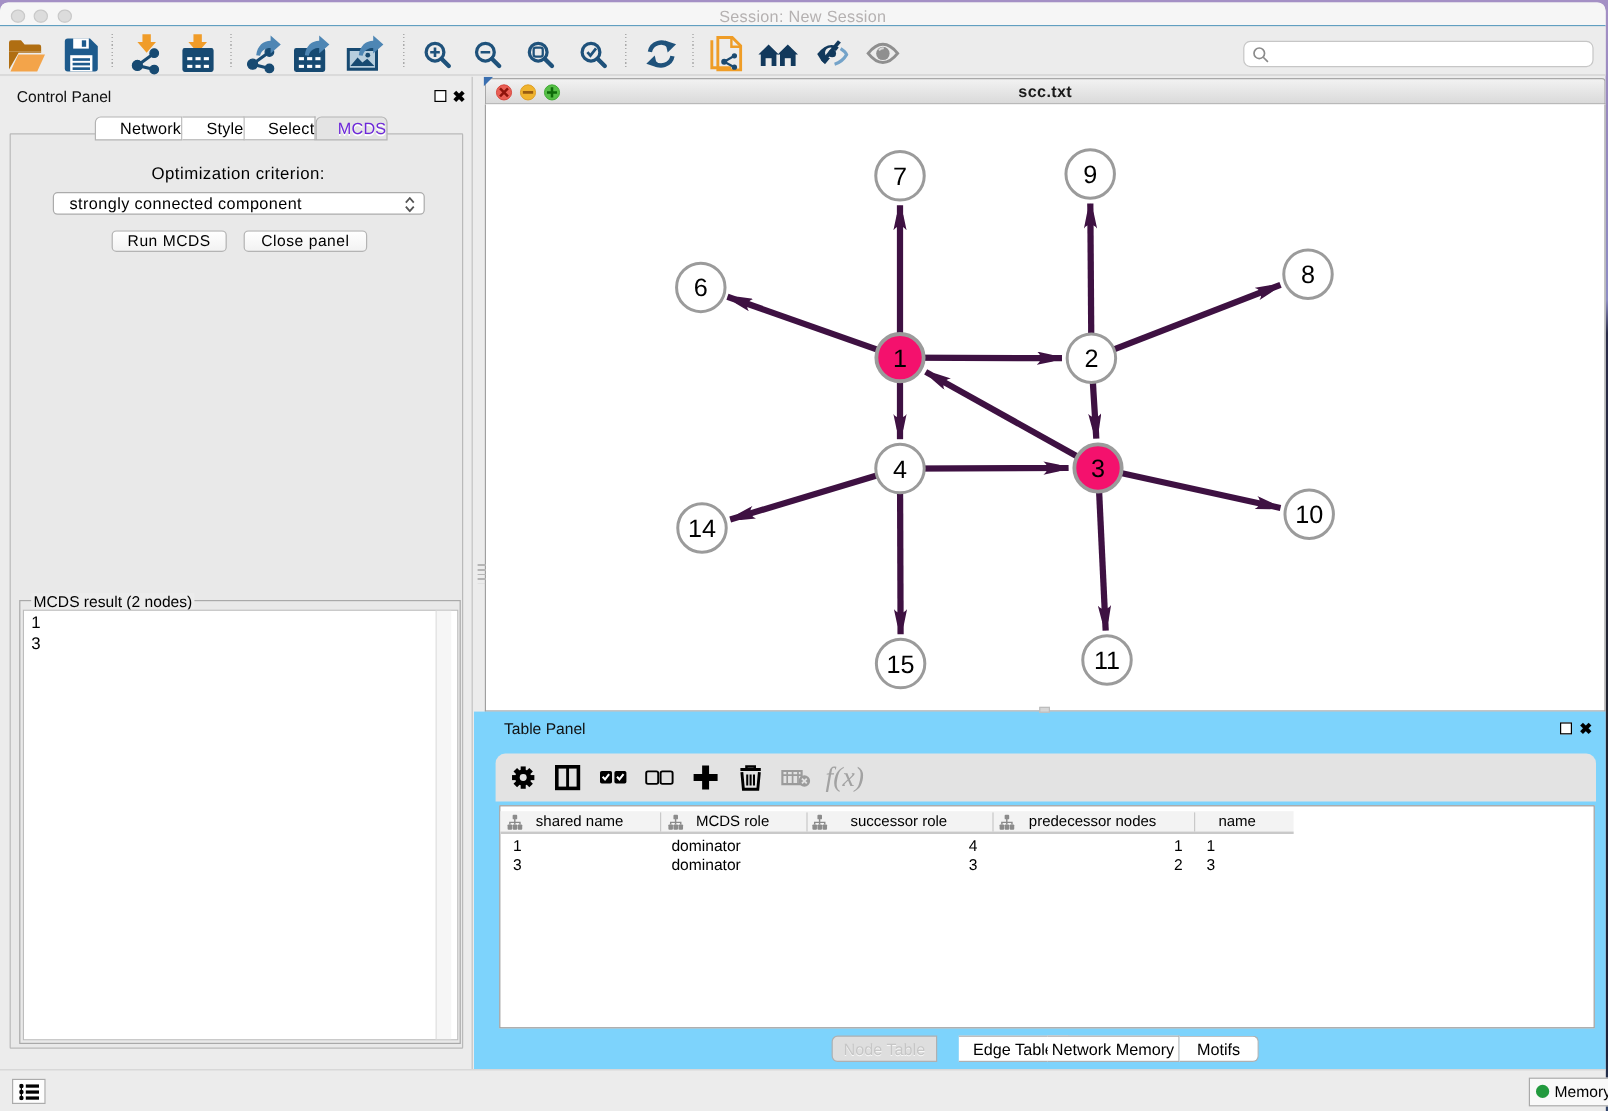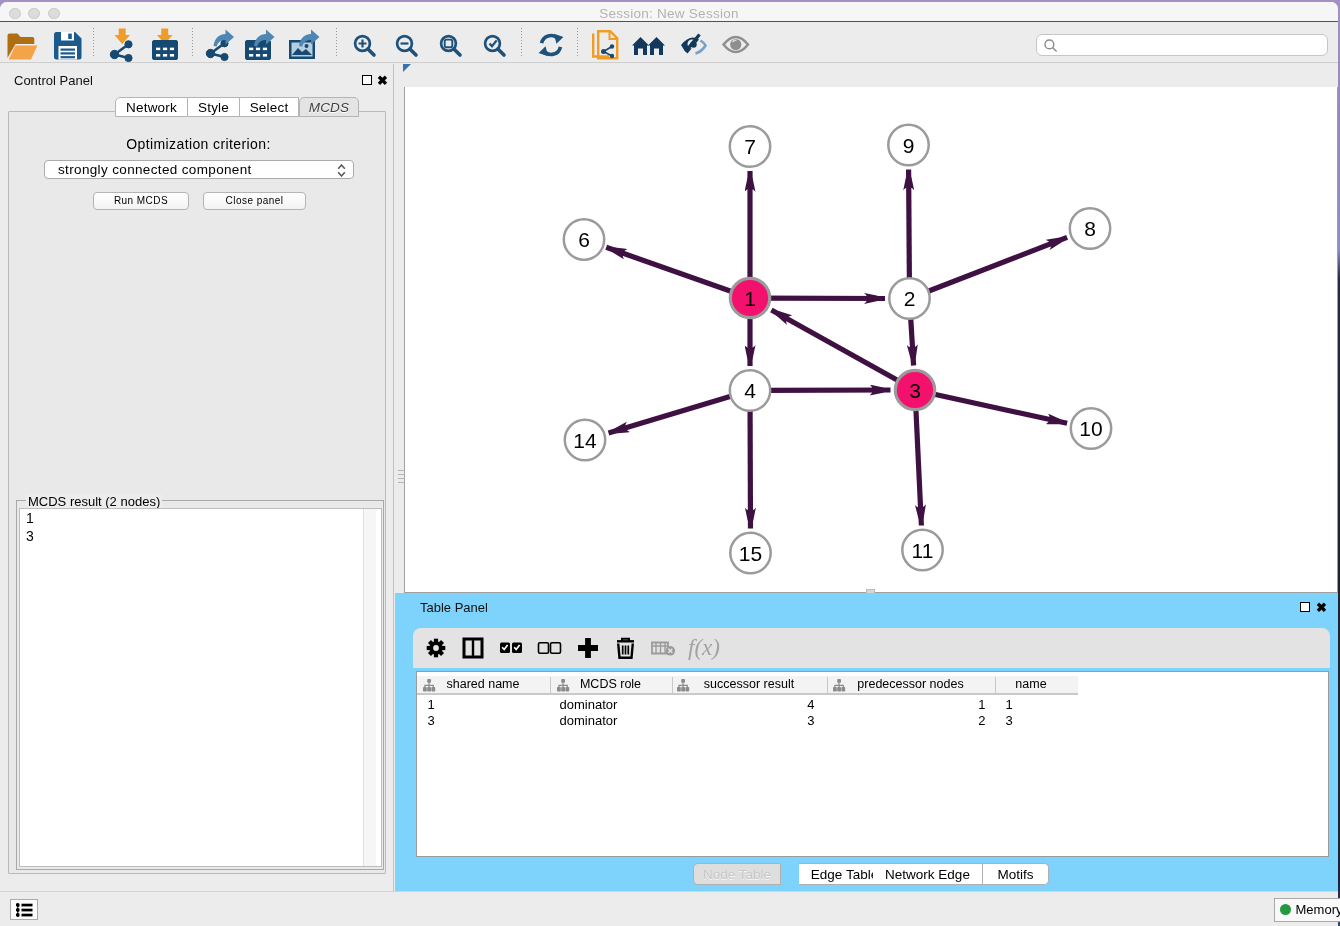--- a/index.html
+++ b/index.html
@@ -16,26 +16,26 @@
   
   #toolbar { left:0; top:22px; width:1338px; height:41px; background:#ececec; border-bottom:1px solid #cecece; }
   .tsep { position:absolute; top:6px; height:29px; width:1px; background-image:repeating-linear-gradient(180deg,#9a9a9a 0 1px,transparent 1px 3px); }
   #searchbox { position:absolute; left:1036px; top:11.5px; width:292px; height:22px; background:#fff; border:1px solid #c6c6c6; border-radius:6px; }
   
   #cpanel { left:0; top:64px; width:394px; height:827px; background:#ececec; border-right:1px solid #c2c2c2; }
   .panel-title { position:absolute; left:14px; top:9px; font-size:13px; color:#111; }
   .wicon-float { position:absolute; width:10px; height:10px; border:1.6px solid #000; background:#fff; }
   .wicon-x { position:absolute; font-size:13px; font-weight:bold; color:#000; line-height:10px; }
   .tabrow { position:absolute; }
-  .tab { position:absolute; top:0; height:20px; background:#fff; border:1px solid #b4b4b4; font-size:13.5px; letter-spacing:0.2px; color:#000; text-align:center; line-height:19px;margin-left:36px; }
-  .tab.sel { background:#e4e4e4; color:#404040; text-shadow:0 1px 0 #fff; border-radius:5px 5px 0 0;font-style:italic; }
+  .tab { position:absolute; top:0; height:20px; background:#fff; border:1px solid #b4b4b4; font-size:13.5px; letter-spacing:0.2px; color:#000; text-align:right; line-height:19px; }
+  .tab.sel { background:#e4e4e4; color:#6d28d9; text-shadow:0 1px 0 #fff; border-radius:5px 5px 0 0; }
   #cp-content { position:absolute; left:8px; top:47px; width:378px; height:763px; border:1px solid #b9b9b9; background:#e9e9e9; border-radius:1px; }
   #opt-label { position:absolute; left:2px; top:71.5px; width:100%; text-align:center; font-size:14px; letter-spacing:0.4px; color:#000; }
   #combo { position:absolute; left:44px; top:96px; width:310px; height:19px; background:#fff; border:1px solid #ababab; border-radius:4px; font-size:13.5px; letter-spacing:0.35px; color:#000; line-height:17px; padding-left:13px; }
-  .btn { position:absolute; top:128px; height:18px; background:linear-gradient(180deg,#ffffff,#f2f2f2); border:1px solid #b4b4b4; border-radius:4px; font-size:10px; letter-spacing:0.45px; color:#000; text-align:center; line-height:16px; }
+  .btn { position:absolute; top:128px; height:18px; background:linear-gradient(180deg,#ffffff,#f2f2f2); border:1px solid #b4b4b4; border-radius:4px; font-size:13px; letter-spacing:0.45px; color:#000; text-align:center; line-height:16px; }
   #fieldset { position:absolute; left:16px; top:436px; width:368px; height:370px; border:1px solid #a9a9a9; }
   #fieldset-legend { position:absolute; left:9px; top:-7px; background:#ececec; font-size:13px; padding:0 2px; color:#000; }
   #result-box { position:absolute; left:2px; top:7px; width:363px; height:359px; background:#fff; border:1px solid #bdbdbd; }
   #result-scroll { position:absolute; right:5px; top:0px; width:13px; height:100%; background:#f6f6f6; border-left:1px solid #e0e0e0; }
   
   #netwin { left:404px; top:65px; width:934px; height:527.5px; }
   #net-titlebar { position:absolute; left:0; top:0; width:934px; height:21.5px; background:linear-gradient(180deg,#f2f2f2,#dadada); border:1px solid #a8a8a8; border-bottom:1px solid #9b9b9b; border-radius:3px 3px 0 0; }
   #net-title { position:absolute; top:3px; left:0; width:100%; text-align:center; font-size:13.5px; letter-spacing:0.3px; font-weight:600; color:#1a1a1a; }
   #canvas { position:absolute; left:0; top:21.5px; width:934px; height:506px; background:#fff; border-left:1px solid #a0a0a0; border-right:1px solid #a0a0a0; border-bottom:1px solid #a0a0a0; }
   
@@ -220,20 +220,31 @@
     <div id="result-box">
       <div style="position:absolute; left:6px; top:1px; font-size:14px; color:#000; line-height:17.5px;">1<br>3</div>
       <div id="result-scroll"></div>
     </div>
   </div>
 </div>
 <div id="netwin" class="abs">
   <svg width="8" height="8" viewBox="0 0 8 8" style="position:absolute;left:-1px;top:-1px;z-index:5;">
       <path d="M0,0 L8,0 L0,8 Z" fill="#3a6fb0"></path>
     </svg>
+  <div id="net-titlebar">
+    <svg width="70" height="22" viewBox="0 0 70 22" style="position:absolute;left:0;top:0;">
+      <circle cx="15" cy="11" r="6.3" fill="#ea5f55" stroke="#d4453c" stroke-width="0.8"></circle>
+      <path d="M11.7,7.7 l6.6,6.6 M18.3,7.7 l-6.6,6.6" stroke="#8e130b" stroke-width="2.1"></path>
+      <circle cx="35" cy="11" r="6.3" fill="#f0b42e" stroke="#dc9c22" stroke-width="0.8"></circle>
+      <path d="M30.7,11 h8.6" stroke="#985d12" stroke-width="2.3"></path>
+      <circle cx="55" cy="11" r="6.3" fill="#57bf47" stroke="#3da92f" stroke-width="0.8"></circle>
+      <path d="M50.8,11 h8.4 M55,6.8 v8.4" stroke="#0e6a0a" stroke-width="2.1"></path>
+    </svg>
+    <div id="net-title">scc.txt</div>
+  </div>
   <div id="canvas">
     <svg width="932" height="501" viewBox="0 0 932 501" style="position:absolute;left:0;top:0;">
       <defs>
         <marker id="arr" viewBox="0 0 22 11" refX="21" refY="5.5" markerWidth="22" markerHeight="11" orient="auto" markerUnits="userSpaceOnUse">
           <path d="M21,5.5 L12.5,2.6 L0,0 C4.2,2.9 4.2,8.1 0,11 L12.5,8.4 Z" fill="#3e1142"></path>
         </marker>
       </defs>
       <g stroke="#3e1142" stroke-width="5.2" marker-end="url(#arr)">
         <line x1="345" y1="211" x2="345" y2="84"></line>
         <line x1="345" y1="211" x2="201.2" y2="160.3"></line>
@@ -332,21 +343,21 @@
           <path d="M5.3,0.8 l4,4 M9.3,0.8 l-4,4" stroke="#e3e3e3" stroke-width="1.5"></path>
       </g>
 
       <text x="275" y="27" font-family="Liberation Serif, serif" font-style="italic" font-size="23px" fill="#a2a2a2">f(x)</text>
     </svg>
   </div>
   <div id="ttable">
     <div id="thead">
       <div class="th" style="left:0; width:133px;">shared name</div>
       <div class="th" style="left:133px; width:122px;">MCDS role</div>
-      <div class="th" style="left:255px; width:155px;">successor result</div>
+      <div class="th" style="left:255px; width:155px;">successor role</div>
       <div class="th" style="left:410px; width:168px;">predecessor nodes</div>
       <div class="th" style="left:578px; width:73px;">name</div>
       <div class="thsep" style="left:133px;"></div>
       <div class="thsep" style="left:255px;"></div>
       <div class="thsep" style="left:410px;"></div>
       <div class="thsep" style="left:578px;"></div>
       <svg width="661" height="19" viewBox="0 0 661 19" style="position:absolute;left:0;top:0;">
         <g id="treeicons" fill="#8b8b8b">
           <g transform="translate(6,3)">
               <rect x="4.2" y="0" width="3.8" height="3.8" rx="0.8"></rect>
@@ -386,21 +397,21 @@
     <div class="row" style="left:589px; top:25px;">1</div>
     <div class="row" style="left:11px; top:41px;">3</div>
     <div class="row" style="left:143px; top:41px;">dominator</div>
     <div class="row" style="left:380px; top:41px; width:18px; text-align:right;">3</div>
     <div class="row" style="left:551px; top:41px; width:18px; text-align:right;">2</div>
     <div class="row" style="left:589px; top:41px;">3</div>
   </div>
   <div class="tabrow" style="left:298px; top:270px;">
     <div class="btab sel" style="left:0; width:88px; border-radius:5px 0 0 5px;">Node Table</div>
     <div class="btab" style="left:106px; width:92px; border-left:none;">Edge Table</div>
-    <div class="btab" style="left:180px; width:110px; border-left:none;">Network Edge</div>
+    <div class="btab" style="left:180px; width:110px; border-left:none;">Network Memory</div>
     <div class="btab" style="left:290px; width:66px; border-left:none; border-radius:0 5px 5px 0;">Motifs</div>
   </div>
 </div>
 <div class="abs" style="left:398px; top:470px; width:7px; height:16px; background-image:repeating-linear-gradient(180deg,#b5b5b5 0 1.5px,transparent 1.5px 4px);"></div>
 <div class="abs" style="left:866px; top:588.5px; width:9px; height:5px; background:#d6d6d6; border:1px solid #bdbdbd;"></div>
 <div class="abs" style="left:0px; top:921px; width:5px; height:5px; background:#3f68a0; border-radius:0 5px 0 0;"></div>
 <div id="statusbar" class="abs">
   <div id="listbtn">
     <svg width="17" height="14" viewBox="0 0 17 14" style="position:absolute;left:5px;top:3px;">
       <g fill="#000">

